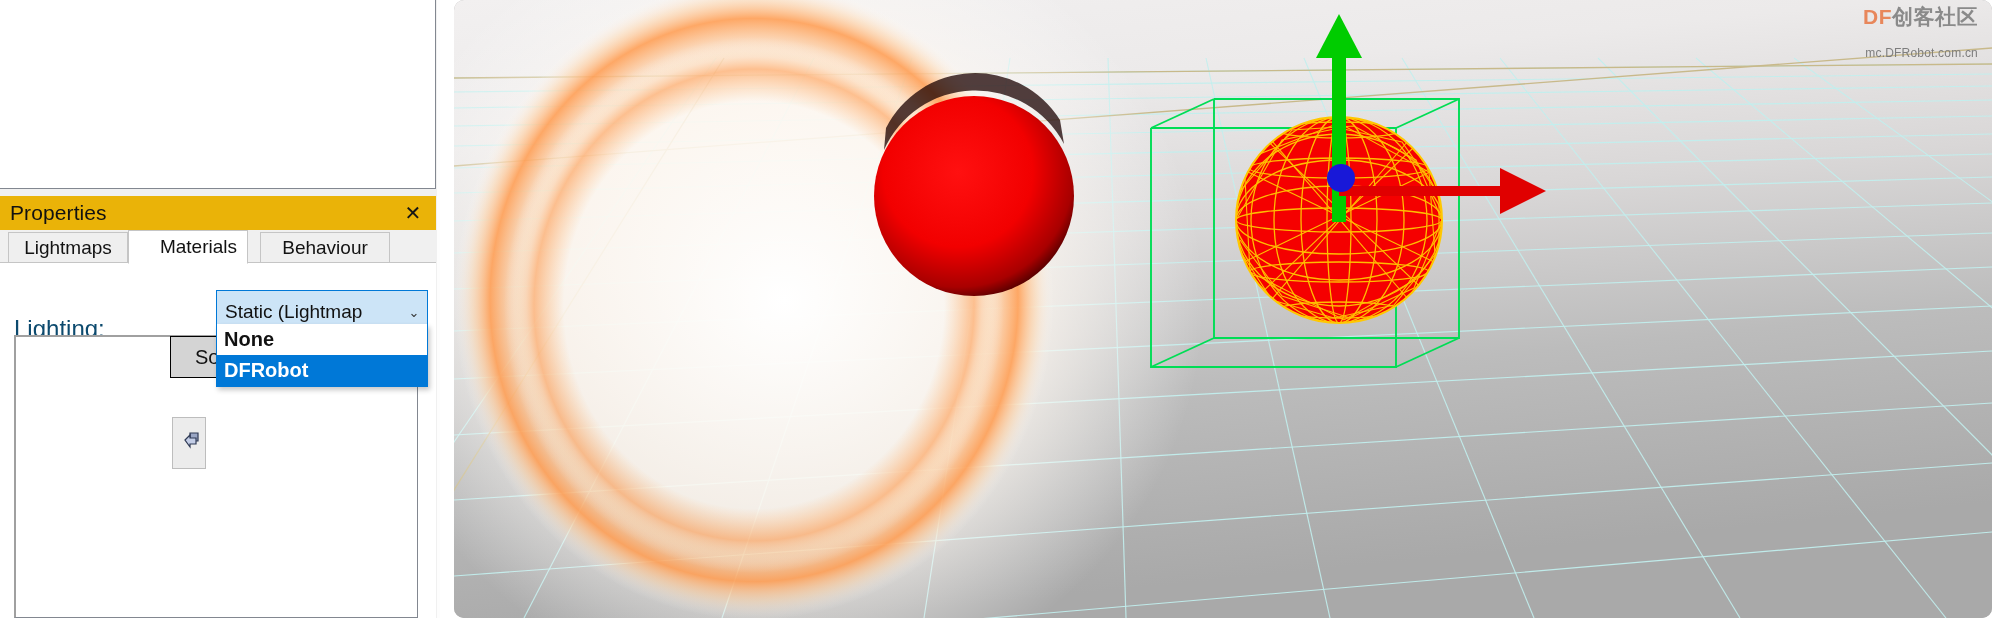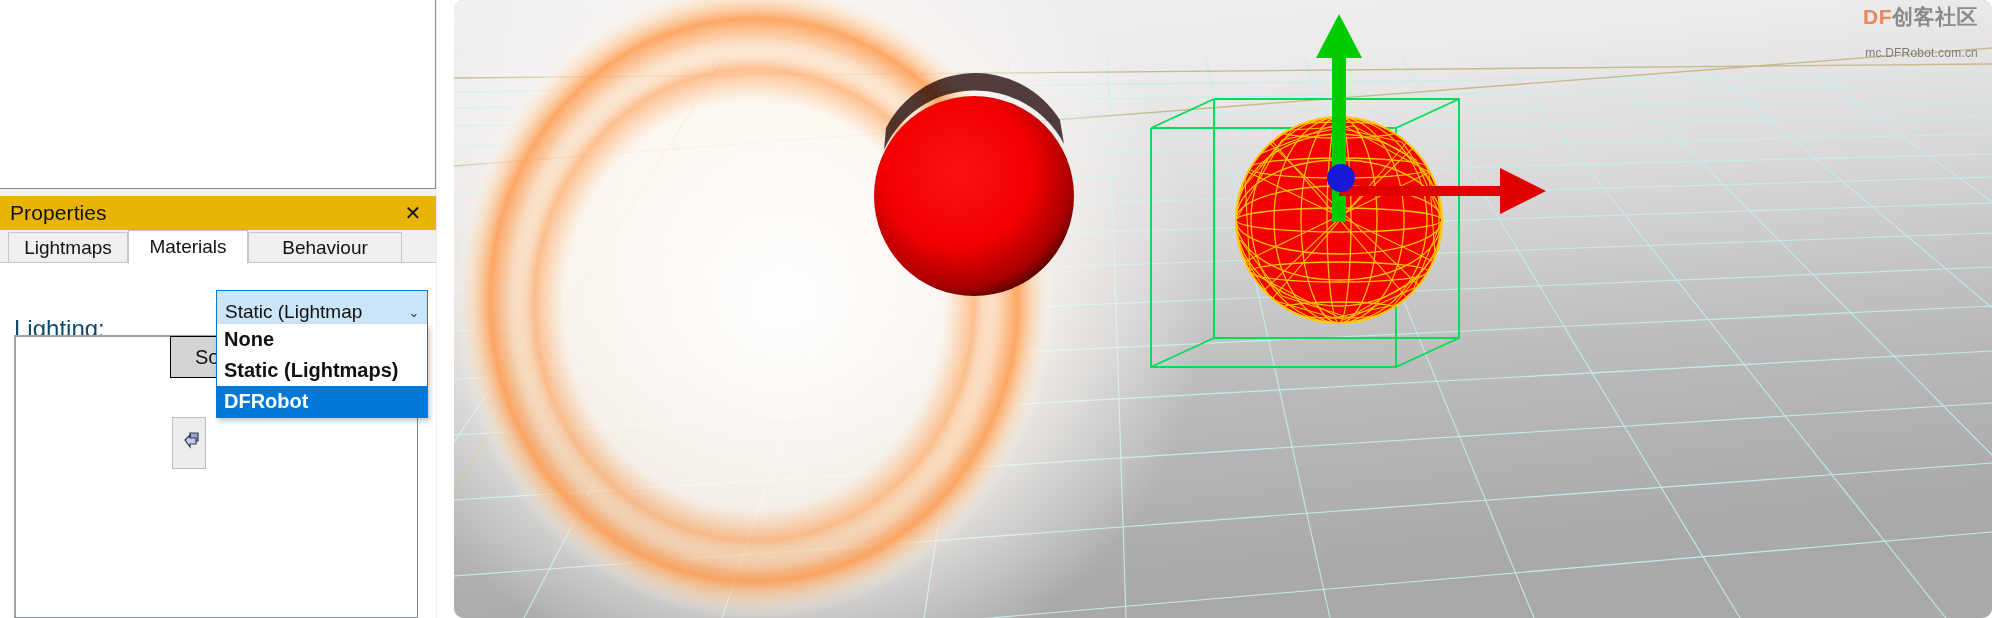--- a/index.html
+++ b/index.html
@@ -62,22 +62,22 @@
     box-sizing:border-box;
     display:flex;align-items:center;justify-content:center;
     font-size:19px;color:#121212;cursor:pointer;
     padding:0 10px;
   }
   .tab.active{
     background:#ffffff;border-color:#c5c5c5;top:0;height:34px;
     border-bottom:1px solid #fff;z-index:3;
   }
   #tab-attributes{left:8px;width:120px;}
-  #tab-materials{left:128px;width:120px;}
-  #tab-behaviour{left:248px;width:154px;}
+  #tab-materials{left:128px;width:120px;justify-content:flex-end;}
+  #tab-behaviour{left:260px;width:130px;}
 
   
   #tab-content{
     position:absolute;left:0;top:66px;width:436px;height:356px;
     background:#ffffff;border-top:1px solid #c5c5c5;box-sizing:border-box;
   }
 
   #lighting-label{
     position:absolute;left:14px;top:52px;
     font-size:24px;color:#0c4a6e;
@@ -208,23 +208,20 @@
   </div>
 
   <div id="lighting-combo">
     <span id="lighting-combo-text">Static (Lightmap</span>
     <span id="lighting-combo-arrow">⌄</span>
   </div>
 
   <div id="lighting-dropdown">
     <div class="dd-item">
       <span>None</span>
-    </div>
-    <div class="dd-item">
-      <span>Static (Lightmaps)</span>
     </div>
     <div class="dd-item selected">
       <span>DFRobot</span>
     </div>
   </div>
 
   <div id="dock-splitter"></div>
 </div>
 
 <div id="viewport">

